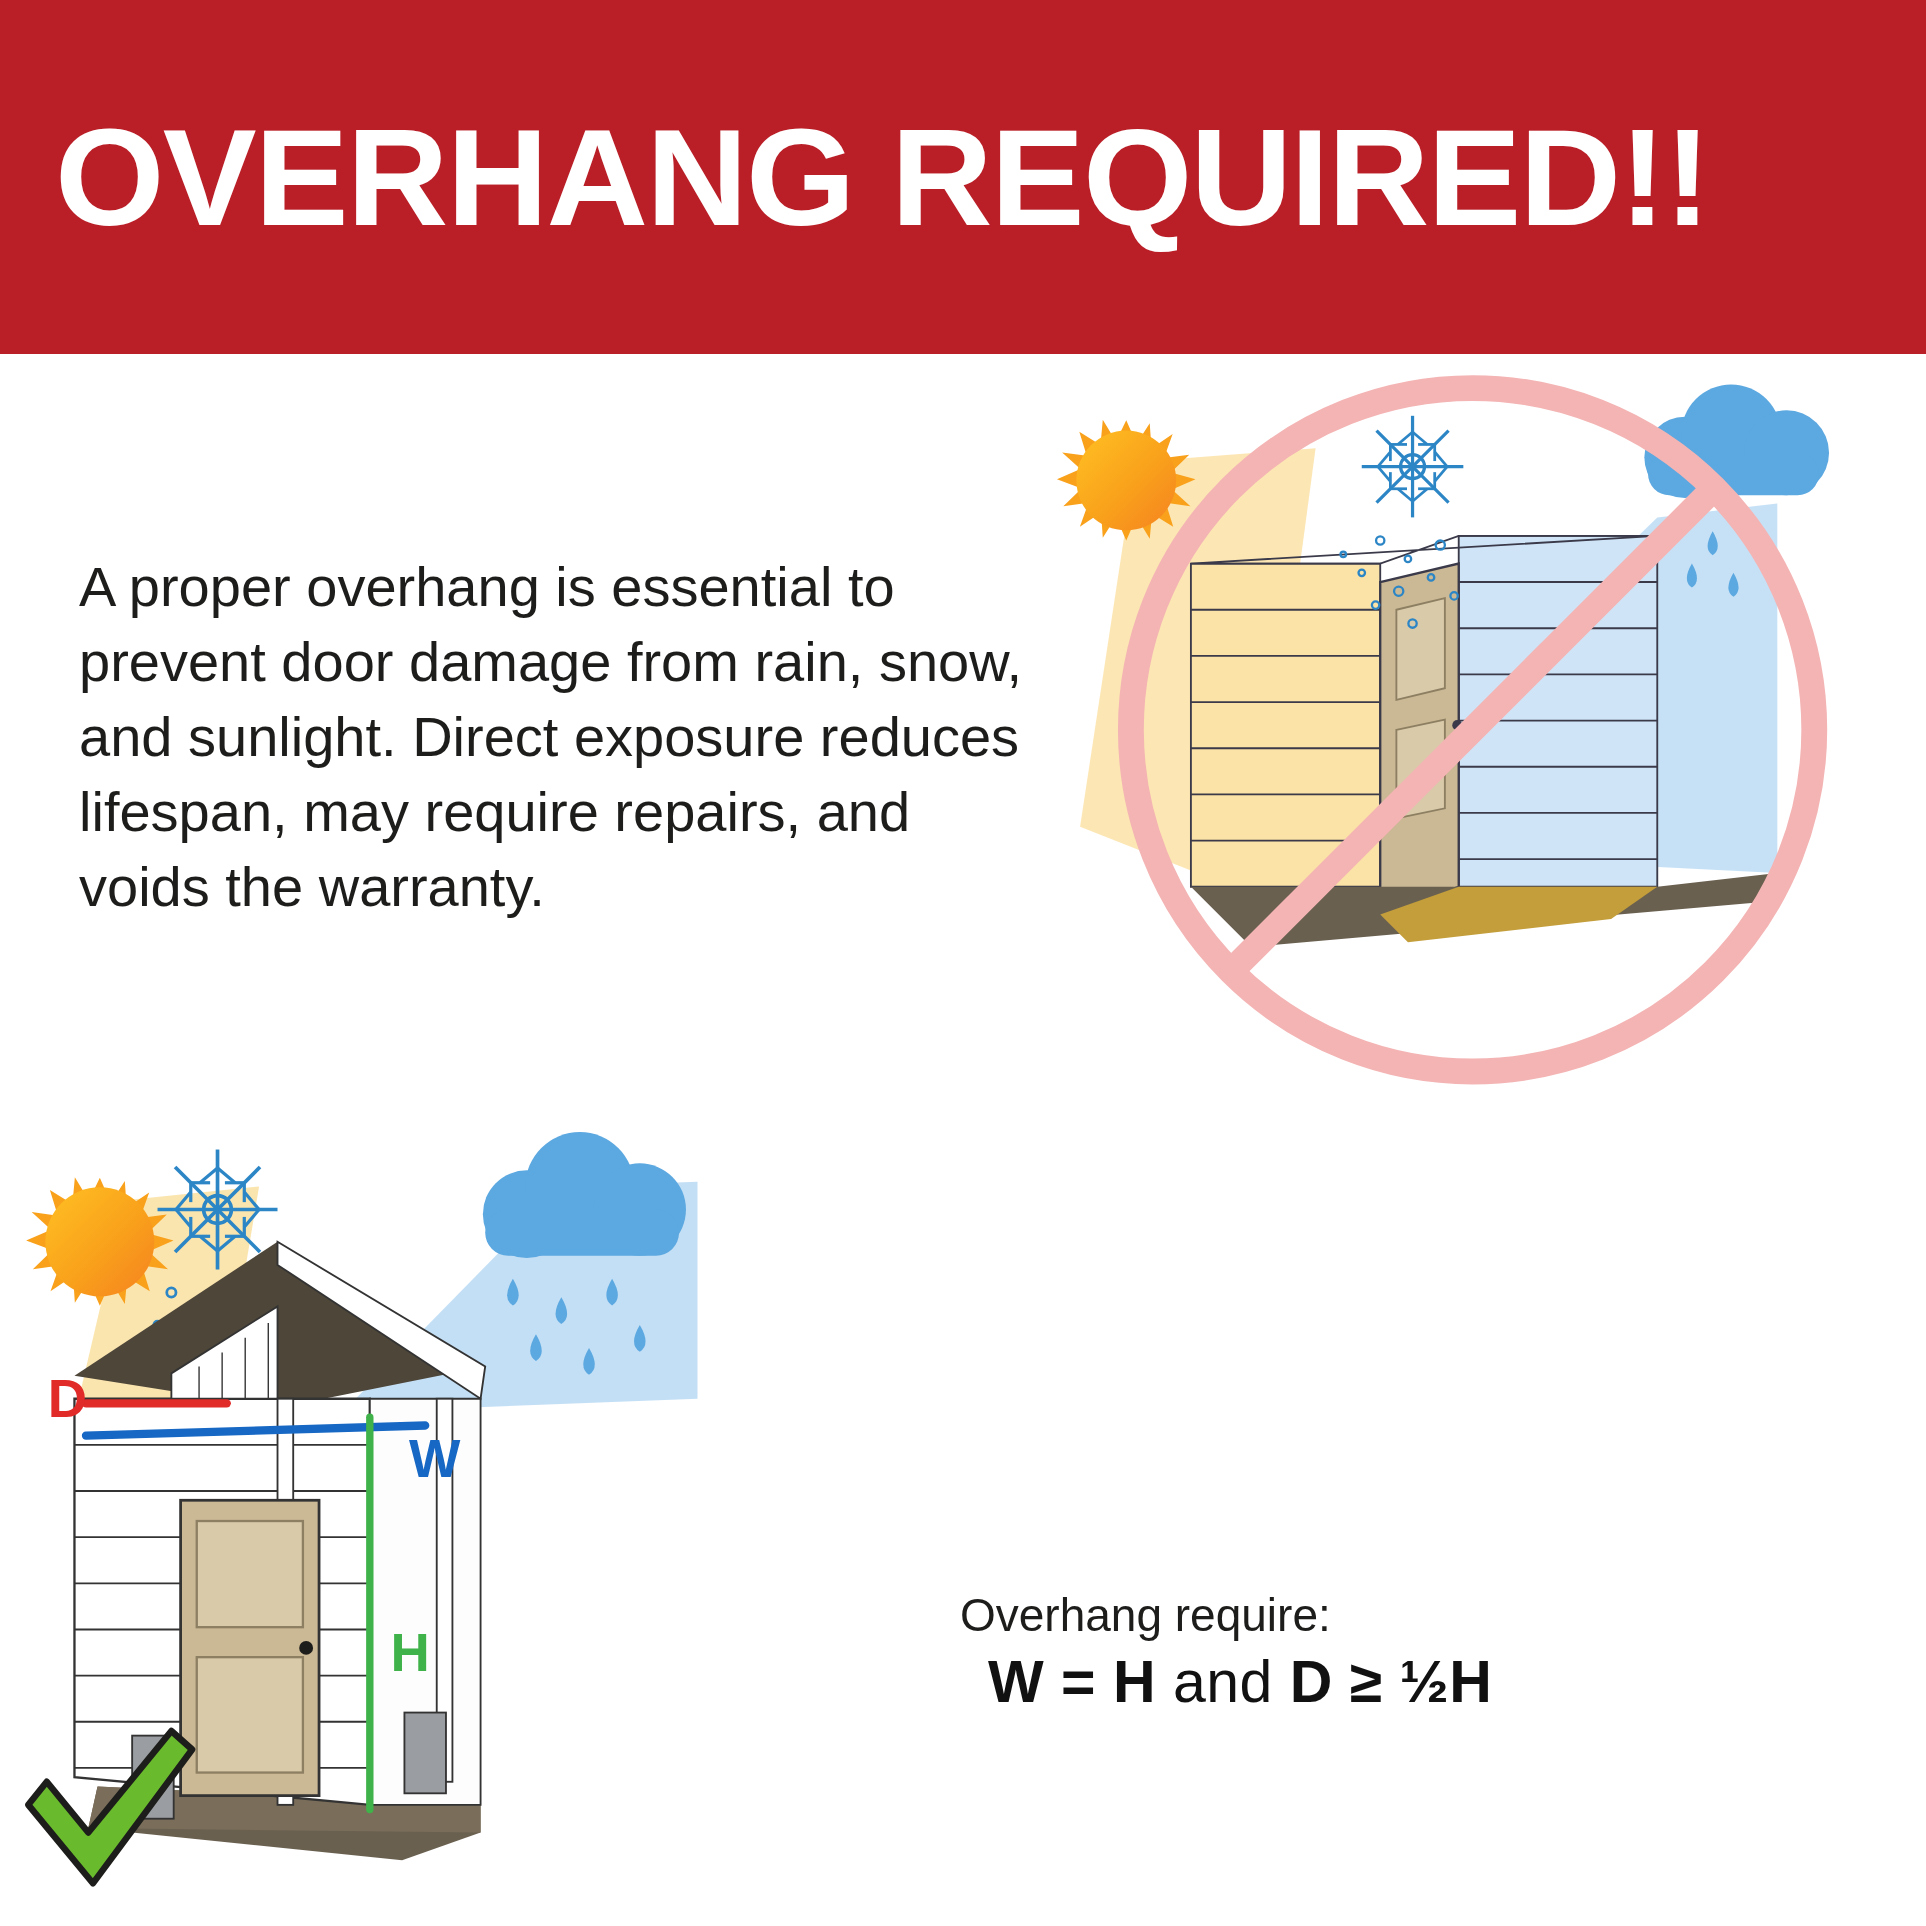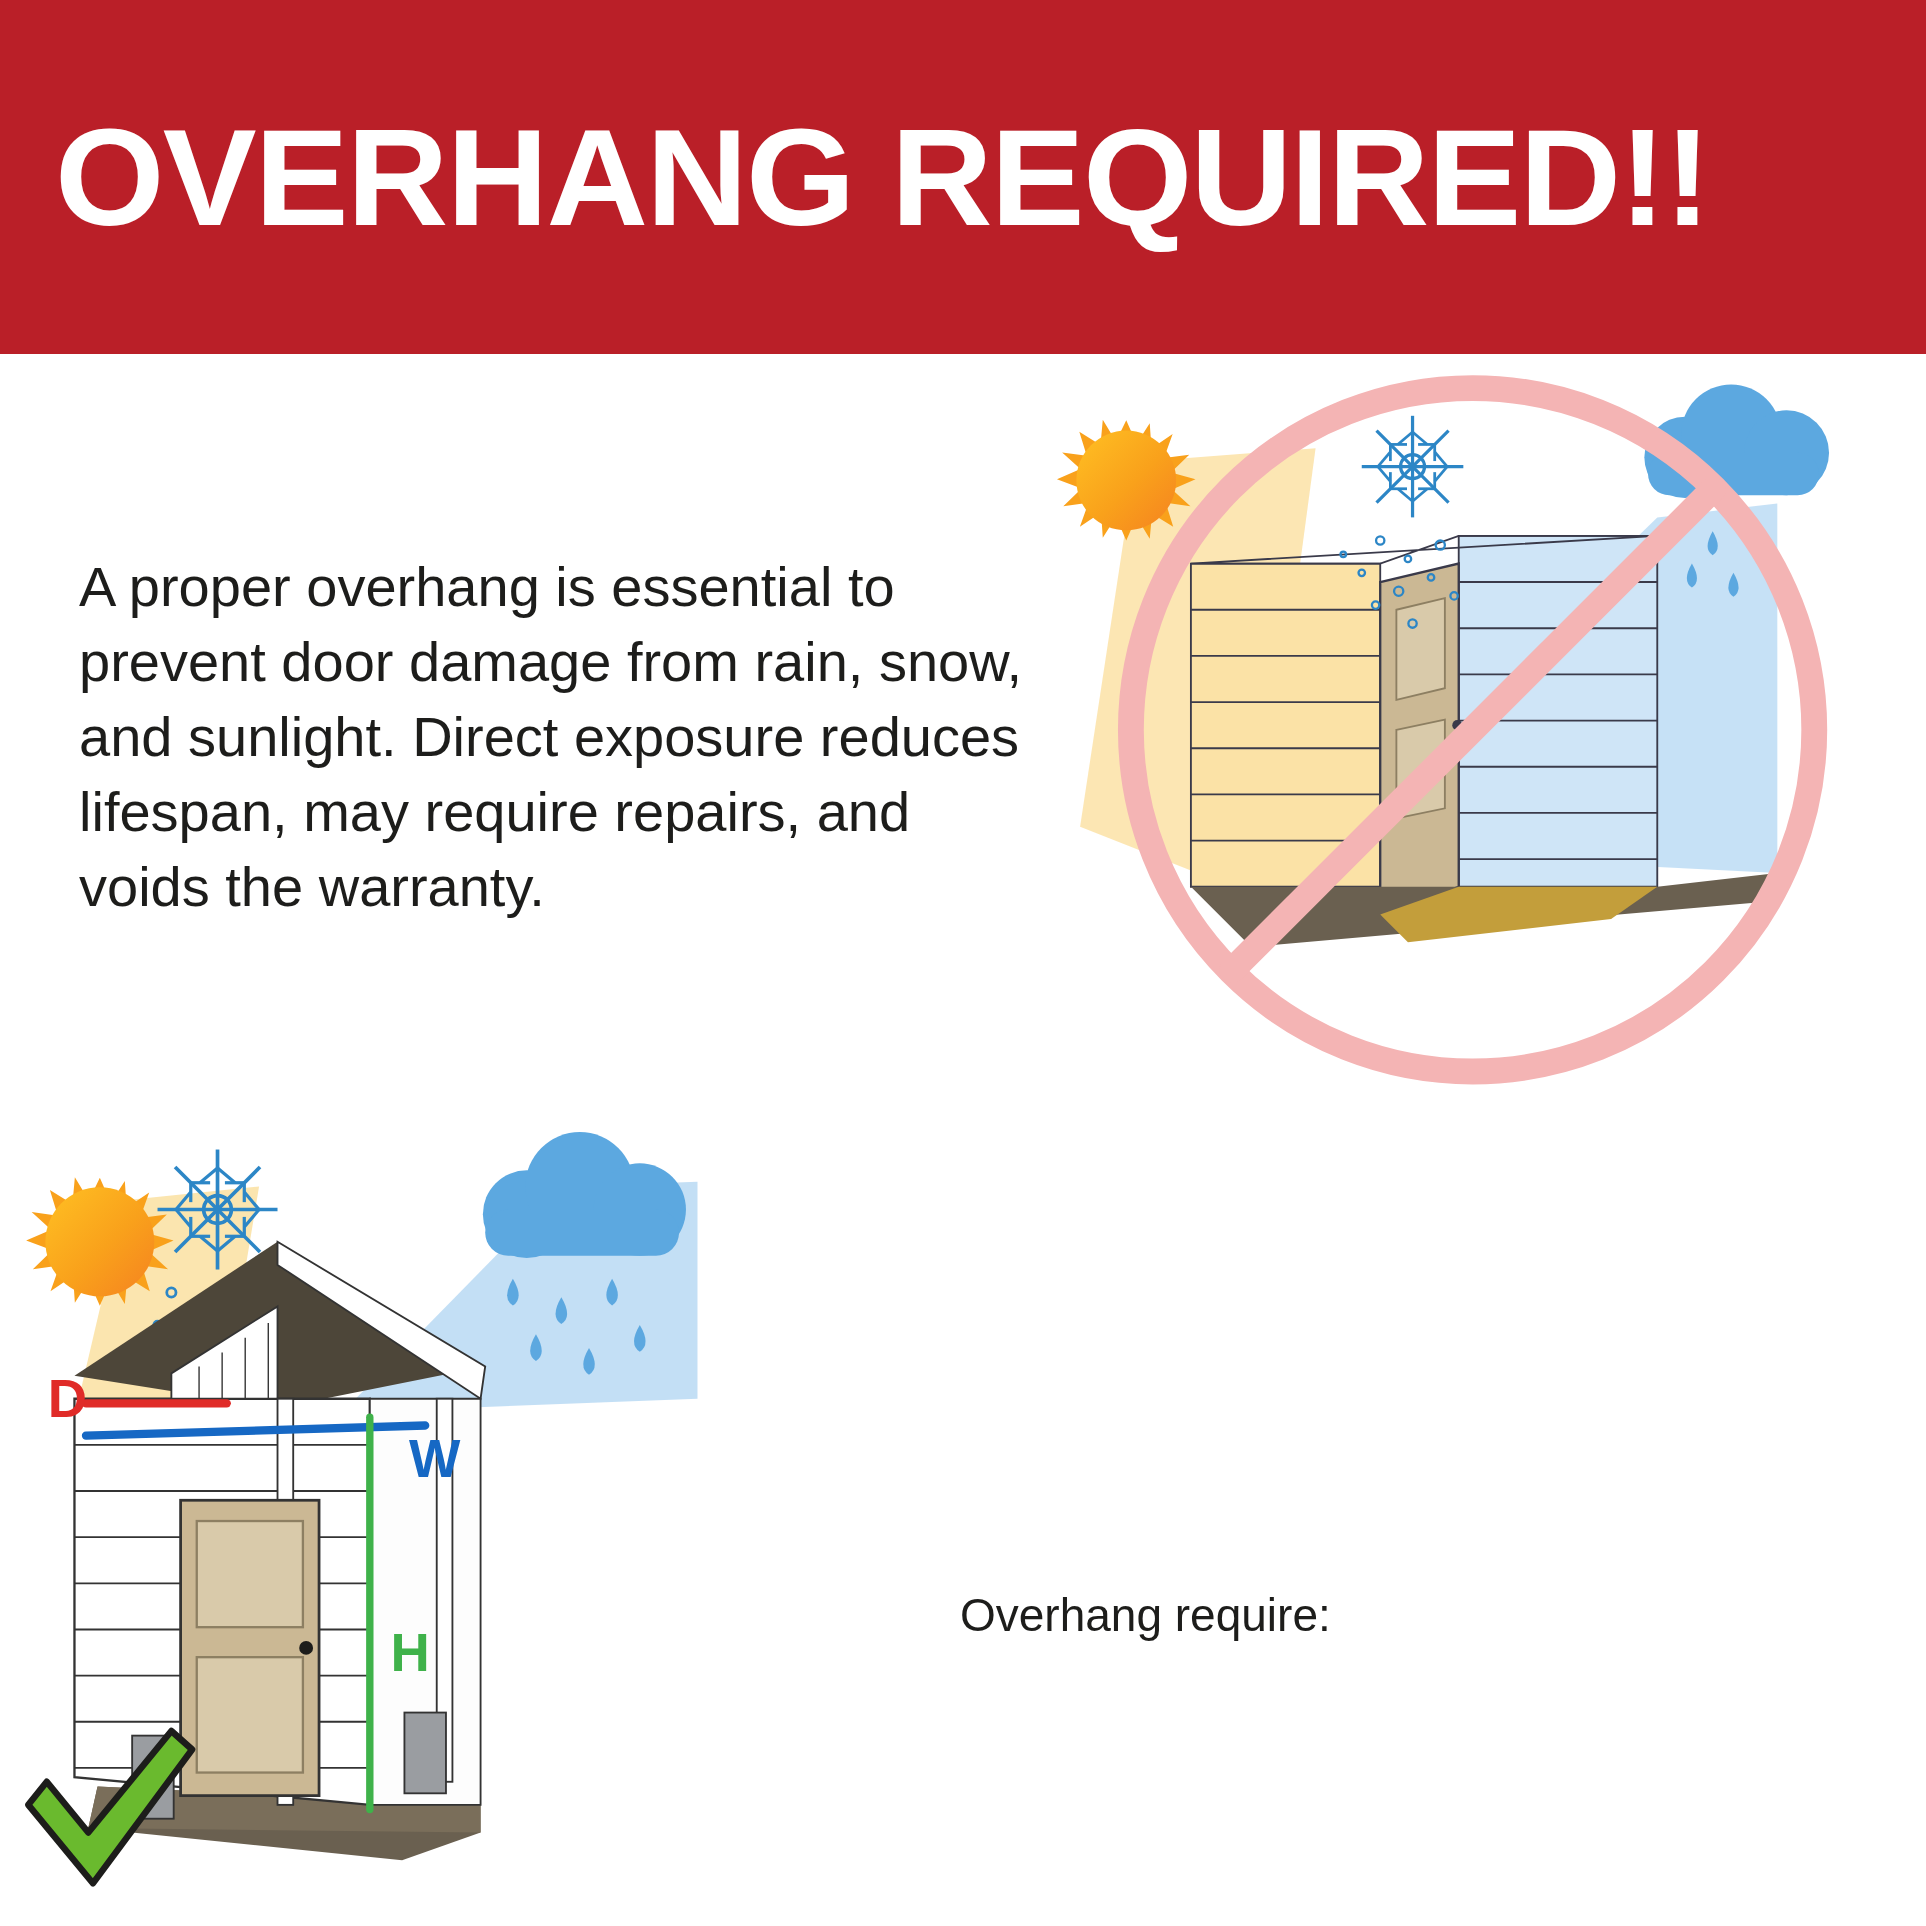--- a/index.html
+++ b/index.html
@@ -69,20 +69,23 @@
 <div id="page">
 
   <div class="banner" style="background: rgb(186, 31, 40);">
     <div class="banner-title" style="color: rgb(255, 255, 255);">OVERHANG REQUIRED!!</div>
   </div>
 
   <div class="para" id="para-top">A proper overhang is essential to prevent door damage from rain, snow, and sunlight. Direct exposure reduces lifespan, may require repairs, and voids the warranty.</div>
 
 
   <div class="formula-label">Overhang require:</div>
+  <div class="formula">
+    <b>W = H</b><span class="mid"> and </span><b>D ≥ ½H</b>
+  </div>
 
   <div class="illus" id="illus-bad">
     <svg viewBox="0 0 1830 1700" width="845" height="785">
       <defs>
         <linearGradient id="sunG1" x1="0" y1="0" x2="1" y2="1">
           <stop offset="0%" stop-color="#ffc023"></stop>
           <stop offset="55%" stop-color="#f9a11b"></stop>
           <stop offset="100%" stop-color="#f58220"></stop>
         </linearGradient>
       </defs>

